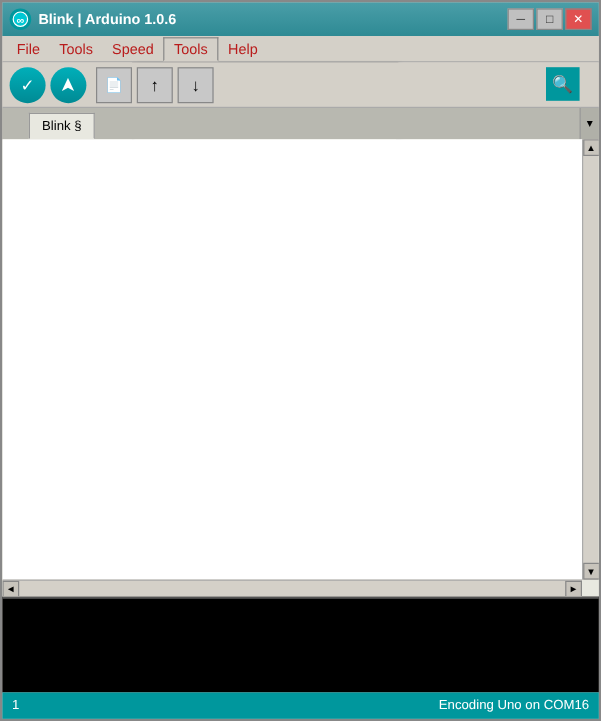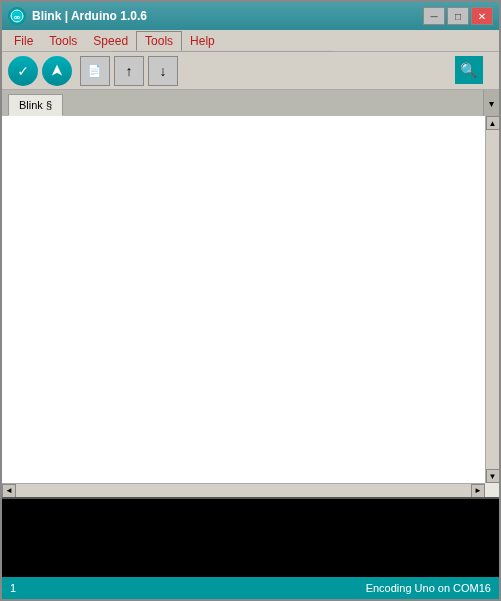--- a/index.html
+++ b/index.html
@@ -140,21 +140,21 @@
       color: white;
       font-size: 14px;
     }
 
     
     .tab-bar {
       background: #b8b8b0;
       height: 26px;
       display: flex;
       align-items: flex-end;
-      padding: 0 6px;
+      padding: 0 22px;
       flex-shrink: 0;
       position: relative;
     }
     .tab {
       background: #c8c8c0;
       padding: 3px 10px;
       font-size: 11px;
       border: 1px solid #999;
       border-bottom: none;
       cursor: pointer;

